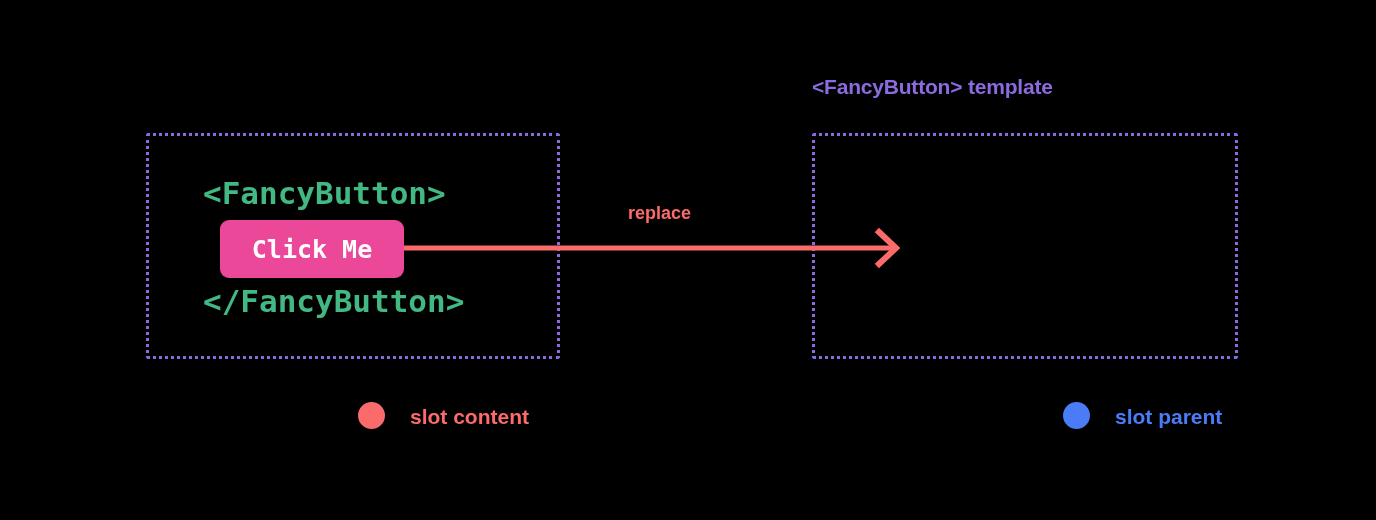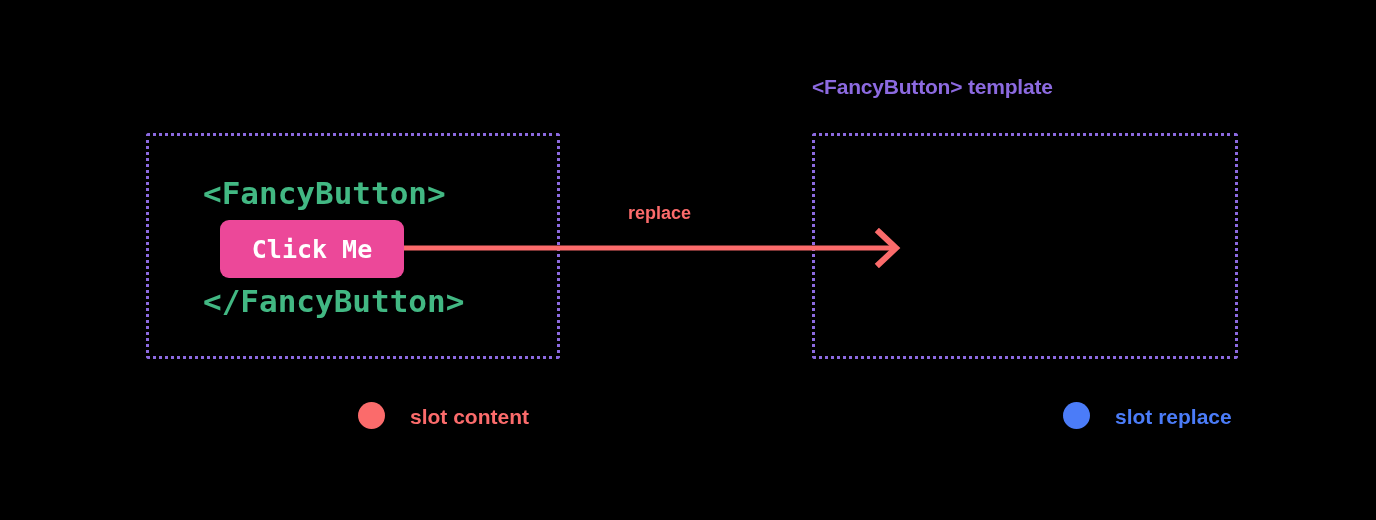--- a/index.html
+++ b/index.html
@@ -157,16 +157,16 @@
     </svg>
   </div>
 
   <div class="legend" id="legend-content">
     <span class="legend-dot"></span>
     <span class="legend-label">slot content</span>
   </div>
 
   <div class="legend" id="legend-outlet">
     <span class="legend-dot"></span>
-    <span class="legend-label">slot replace</span>
+    <span class="legend-label">slot parent</span>
   </div>
 
 </div>
 
 </body></html>

